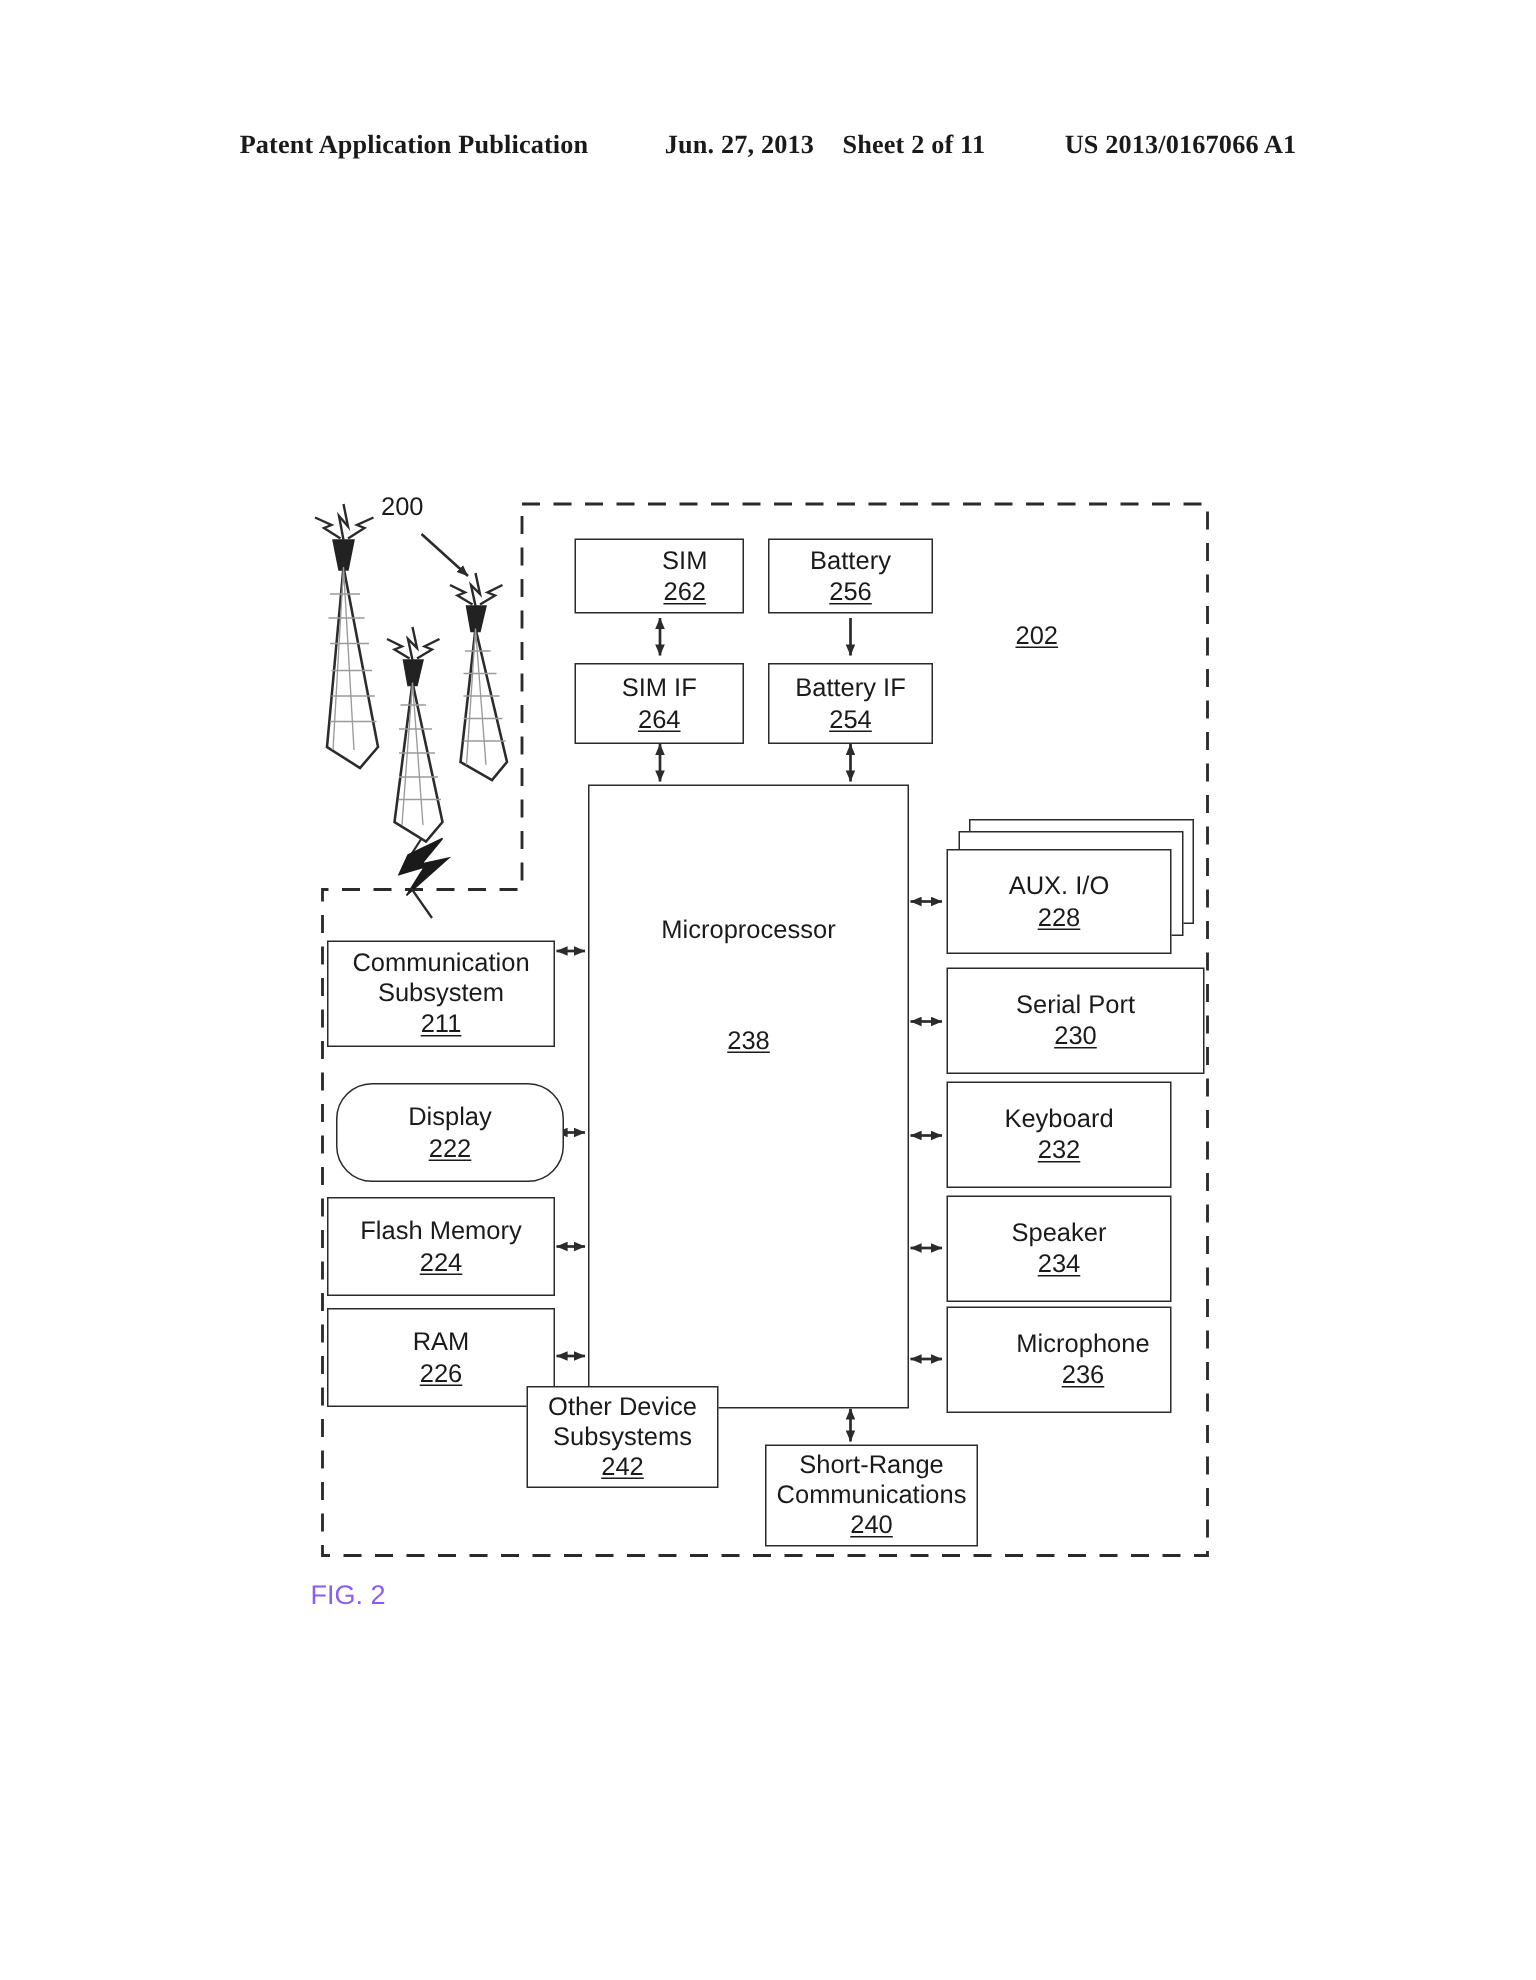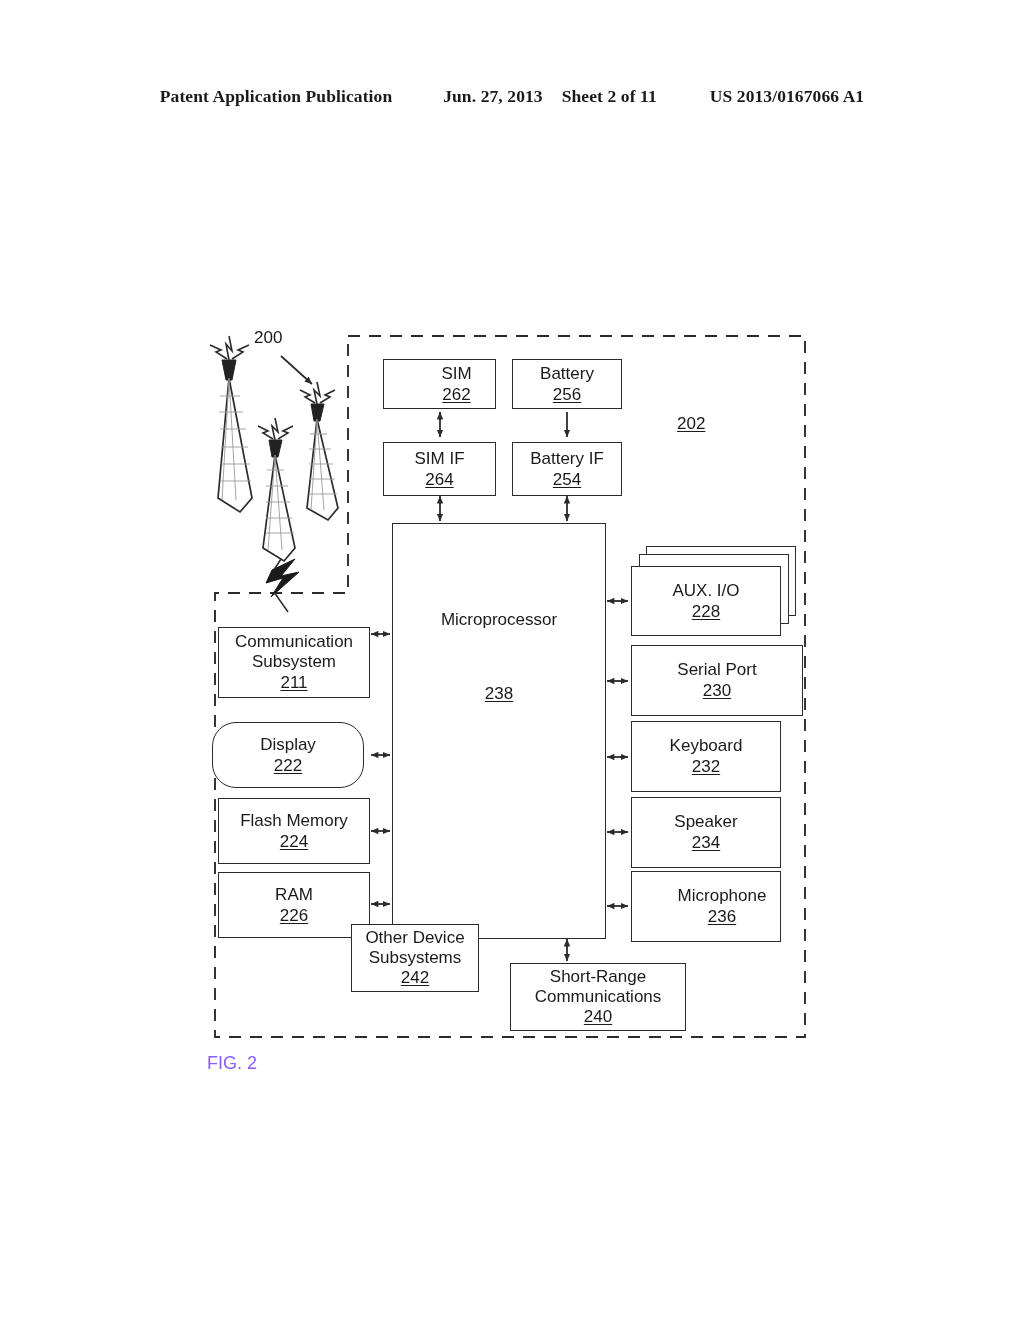--- a/index.html
+++ b/index.html
@@ -227,21 +227,21 @@
     <span class="lbl">Microprocessor</span>
     <span class="ref" style="margin-top:54px;">238</span>
   </div>
 
   <div class="node" style="left:218px; top:598px; width:152px; height:71px;margin-top:29px;">
     <span class="lbl">Communication
 Subsystem</span>
     <span class="ref">211</span>
   </div>
 
-  <div class="node" style="left:212px; top:722px; width:152px; height:66px;border-radius:24px;">
+  <div class="node" style="left:224px; top:722px; width:152px; height:66px;border-radius:24px;">
     <span class="lbl">Display</span>
     <span class="ref">222</span>
   </div>
 
   <div class="node" style="left:218px; top:798px; width:152px; height:66px;">
     <span class="lbl">Flash Memory</span>
     <span class="ref">224</span>
   </div>
 
   <div class="node" style="left:218px; top:872px; width:152px; height:66px;">
@@ -273,20 +273,20 @@
     <span class="lbl">Microphone</span>
     <span class="ref">236</span>
   </div>
 
   <div class="node" style="left:351px; top:924px; width:128px; height:68px;">
     <span class="lbl">Other Device
 Subsystems</span>
     <span class="ref">242</span>
   </div>
 
-  <div class="node" style="left:510px; top:963px; width:176px; height:68px;">
+  <div class="node" style="left:510px; top:963px; width:142px; height:68px;">
     <span class="lbl">Short-Range
 Communications</span>
     <span class="ref">240</span>
   </div>
 
   <div id="fig-caption">FIG. 2</div>
 </div>
 
 </body></html>

